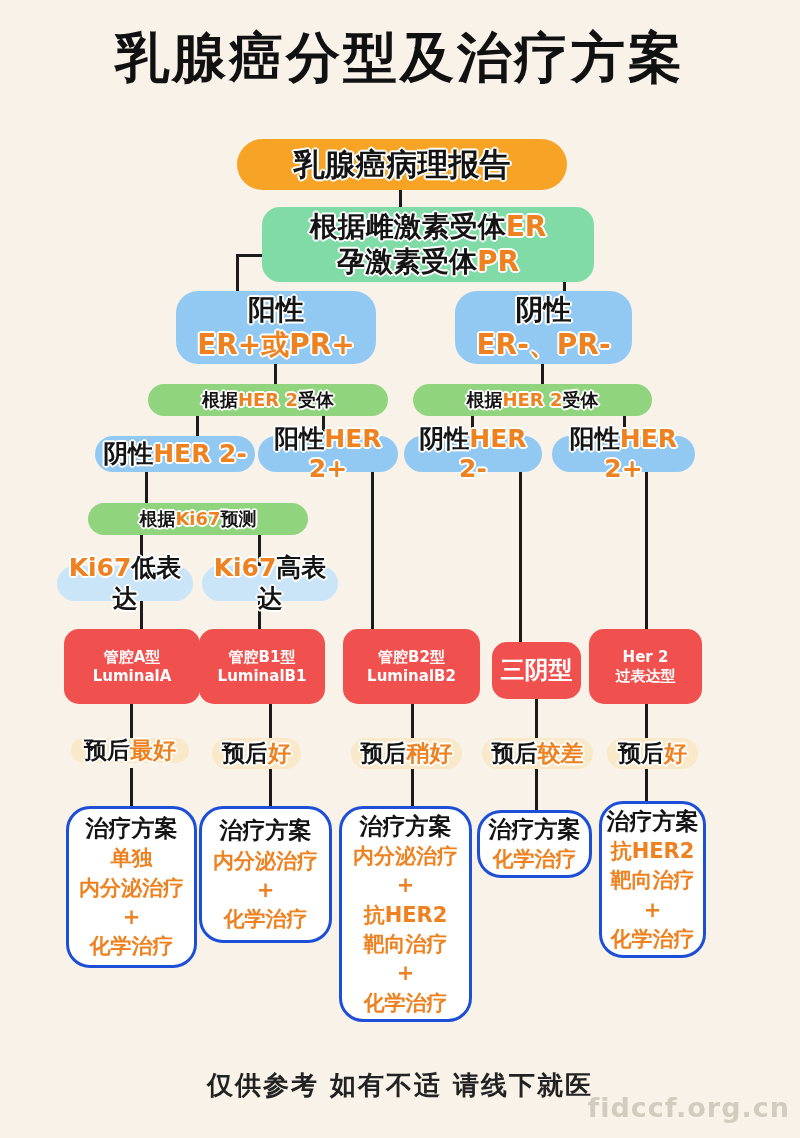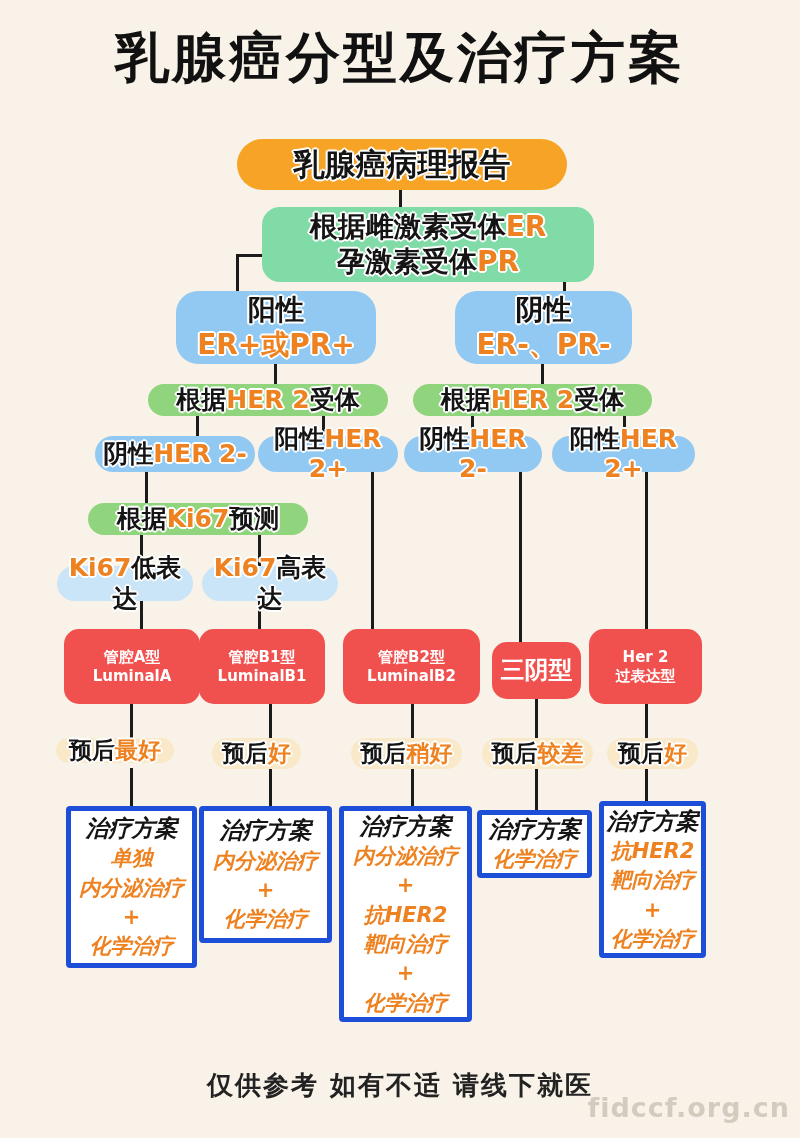--- a/index.html
+++ b/index.html
@@ -22,28 +22,28 @@
     text-shadow:-2px 0 0 #fff,2px 0 0 #fff,0 -2px 0 #fff,0 2px 0 #fff,
     -1.4px -1.4px 0 #fff,1.4px -1.4px 0 #fff,-1.4px 1.4px 0 #fff,1.4px 1.4px 0 #fff;
   }
   .title{
     position:absolute; top:22px; left:0; width:100%; text-align:center;
     font-size:54px; font-weight:900; letter-spacing:3px; color:#111;
   }
   .n-amber{background:#F7A426; border-radius:26px; font-size:31px;}
   .n-mint{background:#81DBA6; border-radius:18px; font-size:28px;}
   .n-blue{background:#92C9F2; border-radius:22px; font-size:28px;}
-  .n-pill-green{background:#90D57E; border-radius:17px; font-size:25px;justify-content:center;}
+  .n-pill-green{background:#90D57E; border-radius:17px; font-size:18px;justify-content:center;}
   .n-pill-blue{background:#92C9F2; border-radius:19px; font-size:25px;}
   .n-pill-pale{background:#C9E5F7; border-radius:18px; font-size:25px;}
   .n-red{background:#F0504E; border-radius:15px; font-size:15px; color:#fff; font-weight:800;}
   .n-prog{background:#FAE9C9; border-radius:16px; font-size:23px;}
   .n-treat{
-    background:#FFFFFF; border:5px solid #1d4ed8; border-radius:4px;
-    font-size:21px; line-height:1.4; color:#EE8120;font-style:italic;
+    background:#FFFFFF; border:3px solid #1d4ed8; border-radius:24px;
+    font-size:21px; line-height:1.4; color:#EE8120;
   }
   .n-treat .t-title{color:#141414; font-size:23px;}
   .footer{
     position:absolute; top:1068px; left:0; width:100%; text-align:center;
     font-size:26px; font-weight:700; color:#222; letter-spacing:2px;
   }
   .watermark{
     position:absolute; top:1092px; right:10px;
     font-size:27px; font-weight:700; color:#C9C3B6; opacity:.8; letter-spacing:1px;margin-left:32px;
   }
@@ -147,21 +147,21 @@
   </div>
   <div class="node n-red" style="left:492px;top:642px;width:89px;height:57px;font-size:24px">
     <div>三阴型</div>
     <div></div>
   </div>
   <div class="node n-red" style="left:589px;top:629px;width:113px;height:75px">
     <div>Her 2</div>
     <div>过表达型</div>
   </div>
 
-  <div class="node n-prog" style="left:56px;top:738px;width:118px;height:25px">
+  <div class="node n-prog" style="left:71px;top:738px;width:118px;height:25px">
     <div class="halo"><span>预后</span><span class="orange">最好</span></div>
   </div>
   <div class="node n-prog" style="left:212px;top:738px;width:89px;height:31px">
     <div class="halo"><span>预后</span><span class="orange">好</span></div>
   </div>
   <div class="node n-prog" style="left:351px;top:738px;width:111px;height:31px">
     <div class="halo"><span>预后</span><span class="orange">稍好</span></div>
   </div>
   <div class="node n-prog" style="left:482px;top:738px;width:111px;height:31px">
     <div class="halo"><span>预后</span><span class="orange">较差</span></div>

